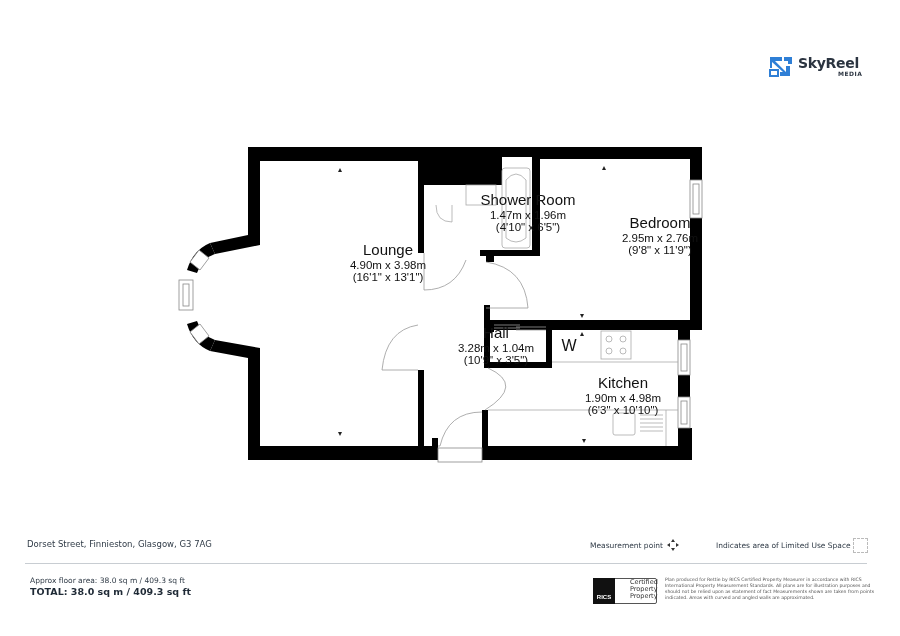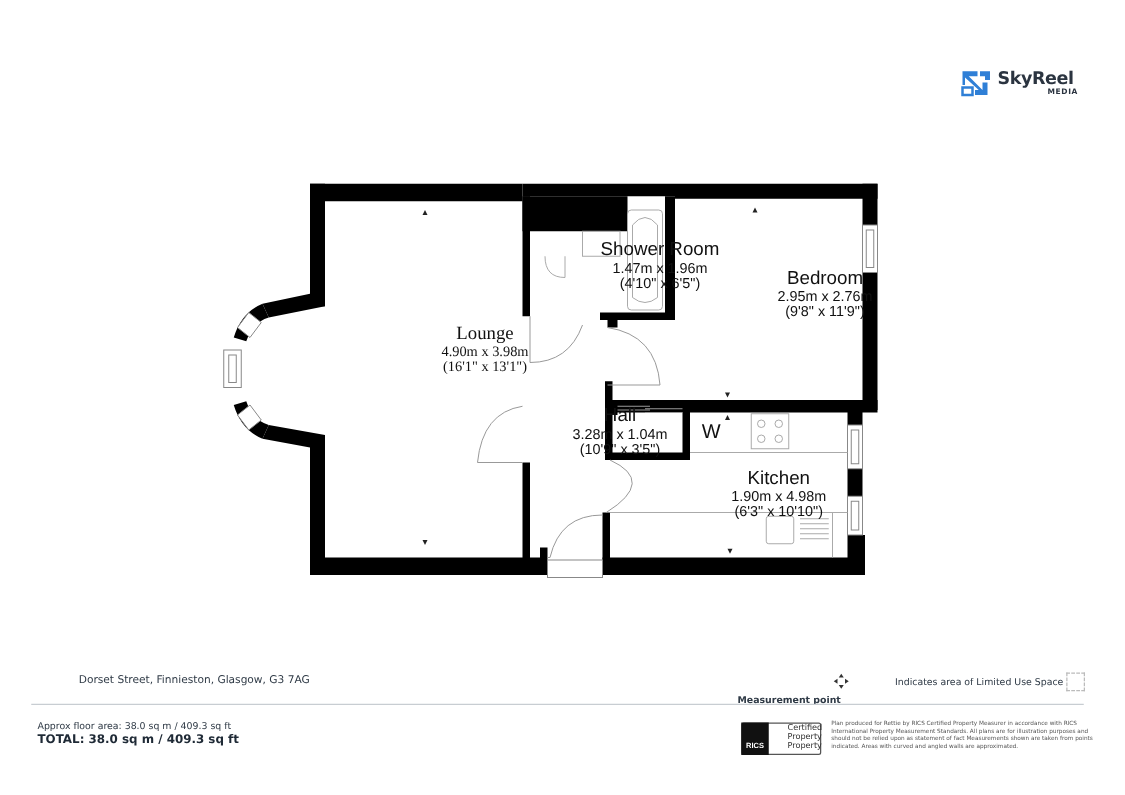--- a/index.html
+++ b/index.html
@@ -139,21 +139,21 @@
   <g fill="#222" font-size="5">
     <polygon points="340,168 338,172 342,172"></polygon>
     <polygon points="340,436 338,432 342,432"></polygon>
     <polygon points="604,166 602,170 606,170"></polygon>
     <polygon points="582,318 580,314 584,314"></polygon>
     <polygon points="582,332 580,336 584,336"></polygon>
     <polygon points="584,443 582,439 586,439"></polygon>
   </g>
 </svg>
 
-<div class="room-label" style="left:290px; top:259px; width:100px;font-family:Liberation Serif, serif;">
+<div class="room-label" style="left:290px; top:242px; width:100px;">
   <div class="room-name">Lounge</div>
   <div class="room-dim">4.90m x 3.98m</div>
   <div class="room-dim">(16'1" x 13'1")</div>
 </div>
 <div class="room-label" style="left:424px; top:192px; width:112px;">
   <div class="room-name">Shower Room</div>
   <div class="room-dim">1.47m x 1.96m</div>
   <div class="room-dim">(4'10" x 6'5")</div>
 </div>
 <div class="room-label" style="left:562px; top:215px; width:100px;">
@@ -166,22 +166,22 @@
   <div class="room-dim">3.28m x 1.04m</div>
   <div class="room-dim">(10'9" x 3'5")</div>
 </div>
 <div class="room-label" style="left:525px; top:375px; width:100px;">
   <div class="room-name">Kitchen</div>
   <div class="room-dim">1.90m x 4.98m</div>
   <div class="room-dim">(6'3" x 10'10")</div>
 </div>
 <div class="room-label" style="left:506px; top:337px; width:30px; font-size:16px;">W</div>
 
-<div class="footer-text" style="left:27px; top:539px; font-size:8.5px;margin-left:36px;">Dorset Street, Finnieston, Glasgow, G3 7AG</div>
-<div class="footer-text" style="left:590px; top:555px; font-size:7.5px;font-weight:bold;">Measurement point</div>
+<div class="footer-text" style="left:27px; top:539px; font-size:8.5px;">Dorset Street, Finnieston, Glasgow, G3 7AG</div>
+<div class="footer-text" style="left:590px; top:541px; font-size:7.5px;">Measurement point</div>
 <svg class="abs" style="left:666px; top:538px;" width="14" height="14" viewBox="0 0 14 14">
   <polygon points="7,1 5,4 9,4" fill="#333"></polygon>
     <polygon points="7,13 5,10 9,10" fill="#333"></polygon>
   <polygon points="1,7 4,5 4,9" fill="#333"></polygon>
     <polygon points="13,7 10,5 10,9" fill="#333"></polygon>
 </svg>
 <div class="footer-text" style="left:716px; top:541px; font-size:7.5px;">Indicates area of  Limited Use Space</div>
 <div class="limited-box"></div>
 
 <div class="divider" style="top:563px;"></div>

